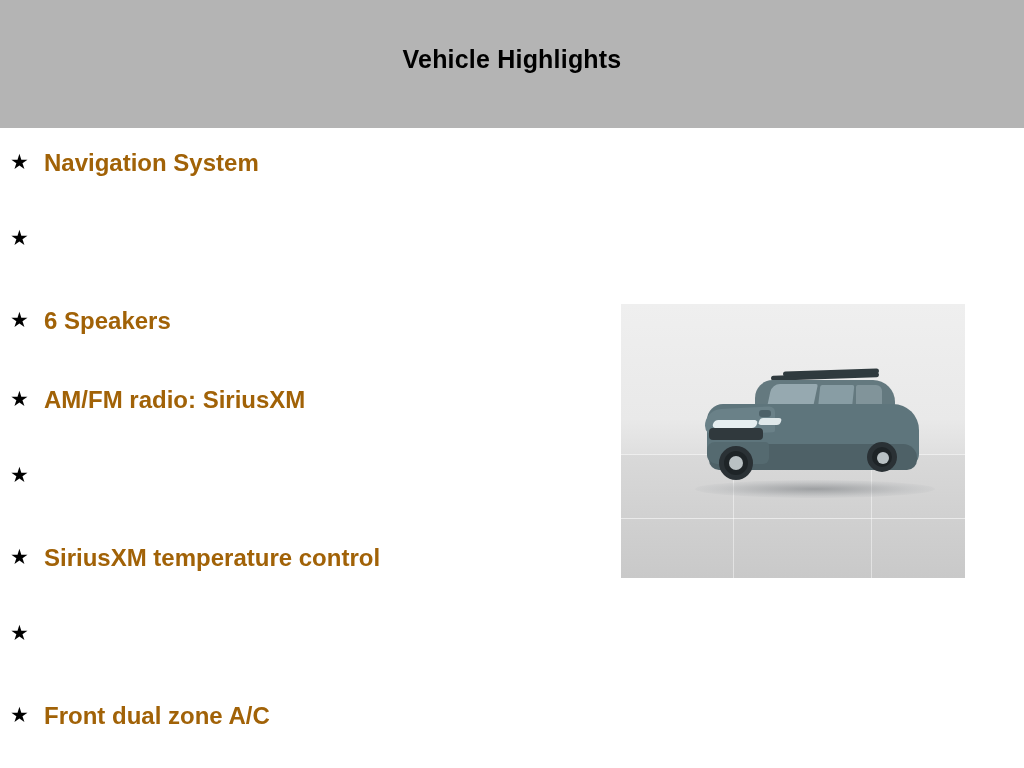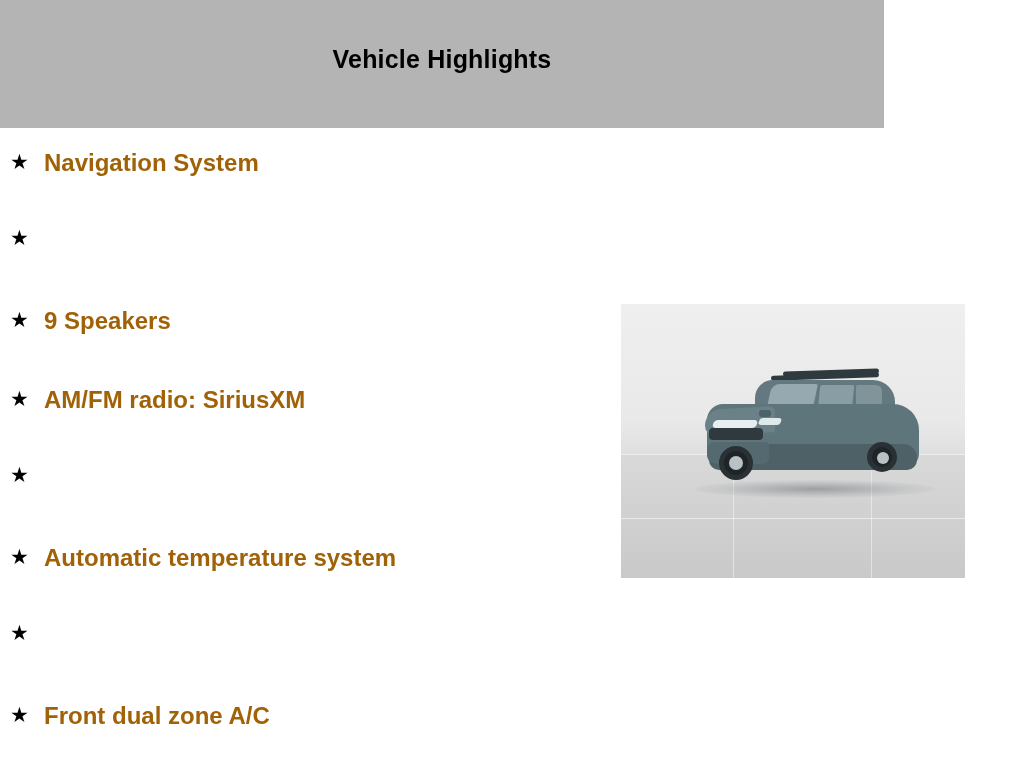--- a/index.html
+++ b/index.html
@@ -15,21 +15,21 @@
     position: relative;
     width: 1024px;
     height: 768px;
     overflow: hidden;
     background: #ffffff;
   }
   .header-bar {
     position: absolute;
     left: 0;
     top: 0;
-    width: 884px;
+    width: 1024px;
     height: 128px;
     background: #b4b4b4;
     display: flex;
     align-items: center;
     justify-content: center;
   }
   .header-title {
     font-size: 25px;
     font-weight: bold;
     color: #000000;
@@ -281,32 +281,32 @@
     <ul class="highlights">
       <li class="highlight-item">
         <span class="bullet-star">★</span>
         <span class="highlight-label">Navigation System</span>
       </li>
       <li class="highlight-item">
         <span class="bullet-star">★</span>
       </li>
       <li class="highlight-item">
         <span class="bullet-star">★</span>
-        <span class="highlight-label">9 Speakers</span>
+        <span class="highlight-label">6 Speakers</span>
       </li>
       <li class="highlight-item">
         <span class="bullet-star">★</span>
         <span class="highlight-label">AM/FM radio: SiriusXM</span>
       </li>
       <li class="highlight-item">
         <span class="bullet-star">★</span>
       </li>
       <li class="highlight-item">
         <span class="bullet-star">★</span>
-        <span class="highlight-label">Automatic temperature system</span>
+        <span class="highlight-label">SiriusXM temperature control</span>
       </li>
       <li class="highlight-item">
         <span class="bullet-star">★</span>
       </li>
       <li class="highlight-item">
         <span class="bullet-star">★</span>
         <span class="highlight-label">Front dual zone A/C</span>
       </li>
     </ul>
 

